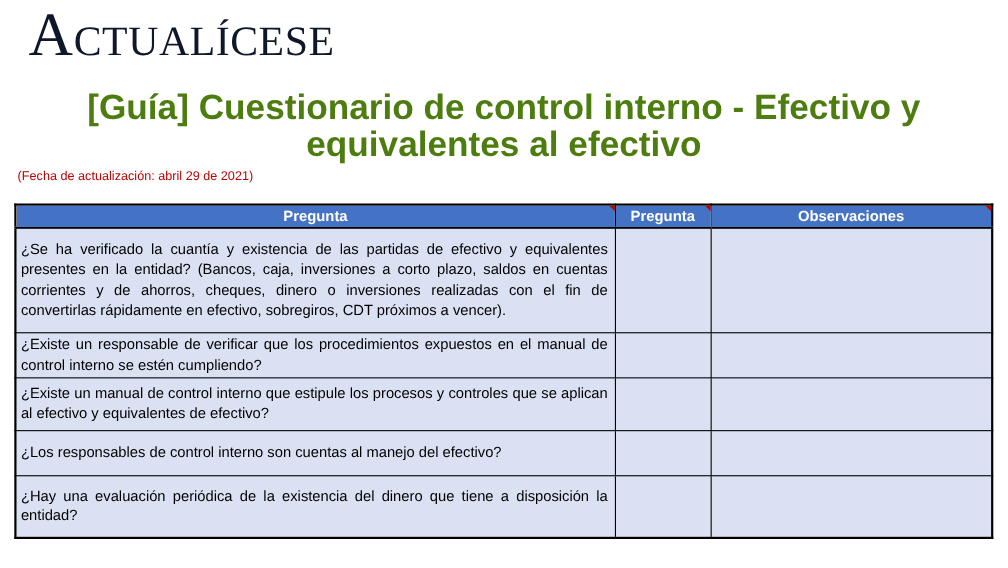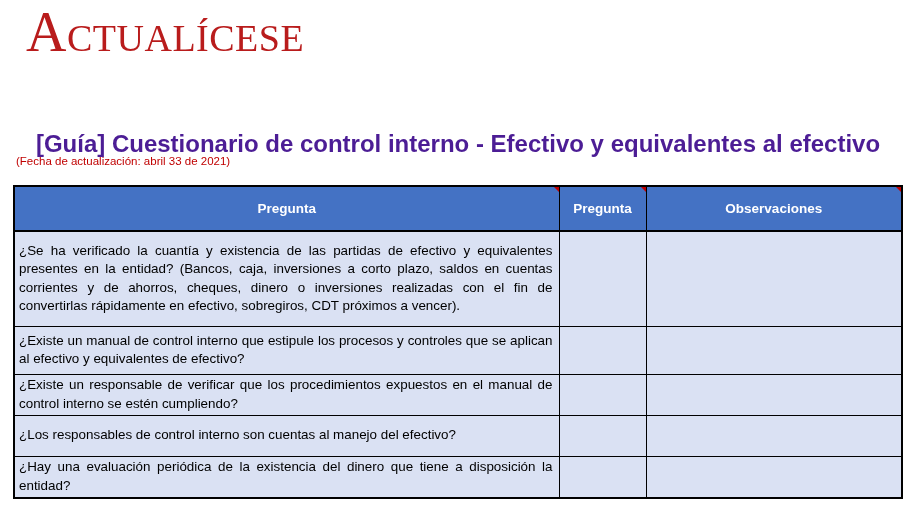--- a/index.html
+++ b/index.html
@@ -1,41 +1,41 @@
 <!DOCTYPE html>
 <html><head>
   <meta charset="utf-8">
   <style>
     html, body { margin: 0; padding: 0; background: #ffffff; }
     body { width: 916px; height: 516px; overflow: hidden; position: relative; font-family: "Liberation Sans", sans-serif; }
     .logo {
       position: absolute; left: 26px; top: 4px;
-      font-family: "Liberation Serif", serif; color: #b91c1c;
+      font-family: "Liberation Serif", serif; color: #0f172a;
       font-size: 38px; letter-spacing: 0.5px; line-height: 1;
       white-space: nowrap;
     }
     .logo .big { font-size: 56px; }
     .title {
       position: absolute; left: 0; top: 80px; width: 916px;
-      text-align: center; color: #4c1d95; font-weight: bold;
-      font-size: 24px; line-height: 34px; margin-top: 47px;
+      text-align: center; color: #4d7c0f; font-weight: bold;
+      font-size: 32px; line-height: 34px;
     }
     .date {
       position: absolute; left: 16px; top: 155px;
       color: #c00000; font-size: 11.5px;
     }
     table.q {
       position: absolute; left: 13px; top: 185px;
       border-collapse: collapse; table-layout: fixed;
       width: 888px;
       border: 2px solid #000;
     }
     table.q th {
       background: #4472c4; color: #ffffff; font-weight: bold;
-      font-size: 13.5px; height: 19px; padding: 12px;
+      font-size: 13.5px; height: 19px; padding: 0;
       border-right: 1px solid #000; border-bottom: 2px solid #000;
       position: relative; text-align: center;
     }
     table.q th .mark {
       position: absolute; right: 0; top: 0; width: 0; height: 0;
       border-top: 5px solid #c00000; border-left: 5px solid transparent;
     }
     table.q td {
       background: #dae1f3; border: 1px solid #000;
       font-size: 13.4px; color: #000; line-height: 18.5px;
@@ -47,55 +47,55 @@
     col.c2 { width: 87px; }
     col.c3 { width: 256px; }
   </style>
 </head>
 <body>
 
 <div class="logo"><span class="big">A</span><span>CTUALÍCESE</span></div>
 
 <div class="title">[Guía] Cuestionario de control interno - Efectivo y equivalentes al efectivo</div>
 
-<div class="date">(Fecha de actualización: abril 33 de 2021)</div>
+<div class="date">(Fecha de actualización: abril 29 de 2021)</div>
 
 <table class="q">
   <colgroup>
       <col class="c1">
       <col class="c2">
       <col class="c3">
     </colgroup>
   <thead>
     <tr>
       <th><span>Pregunta</span><span class="mark"></span></th>
       <th><span>Pregunta</span><span class="mark"></span></th>
       <th><span>Observaciones</span><span class="mark"></span></th>
     </tr>
   </thead>
   <tbody>
     <tr style="height:95px">
       <td class="q-text">¿Se ha verificado la cuantía y existencia de las partidas de efectivo y equivalentes presentes en la entidad? (Bancos, caja, inversiones a corto plazo, saldos en cuentas corrientes y de ahorros, cheques, dinero o inversiones realizadas con el fin de convertirlas rápidamente en efectivo, sobregiros, CDT próximos a vencer).</td>
       <td></td>
       <td></td>
     </tr>
-    <tr style="height:48px">
-      <td class="q-text">¿Existe un manual de control interno que estipule los procesos y controles que se aplican al efectivo y equivalentes de efectivo?</td>
+    <tr style="height:41px">
+      <td class="q-text">¿Existe un responsable de verificar que los procedimientos expuestos en el manual de control interno se estén cumpliendo?</td>
       <td></td>
       <td></td>
     </tr>
-    <tr style="height:41px">
-      <td class="q-text">¿Existe un responsable de verificar que los procedimientos expuestos en el manual de control interno se estén cumpliendo?</td>
+    <tr style="height:48px">
+      <td class="q-text">¿Existe un manual de control interno que estipule los procesos y controles que se aplican al efectivo y equivalentes de efectivo?</td>
       <td></td>
       <td></td>
     </tr>
     <tr style="height:41px">
       <td class="q-text">¿Los responsables de control interno son cuentas al manejo del efectivo?</td>
       <td></td>
       <td></td>
     </tr>
-    <tr style="height:42px">
+    <tr style="height:57px">
       <td class="q-text">¿Hay una evaluación periódica de la existencia del dinero que tiene a disposición la entidad?</td>
       <td></td>
       <td></td>
     </tr>
   </tbody>
 </table>
 
 </body></html>

